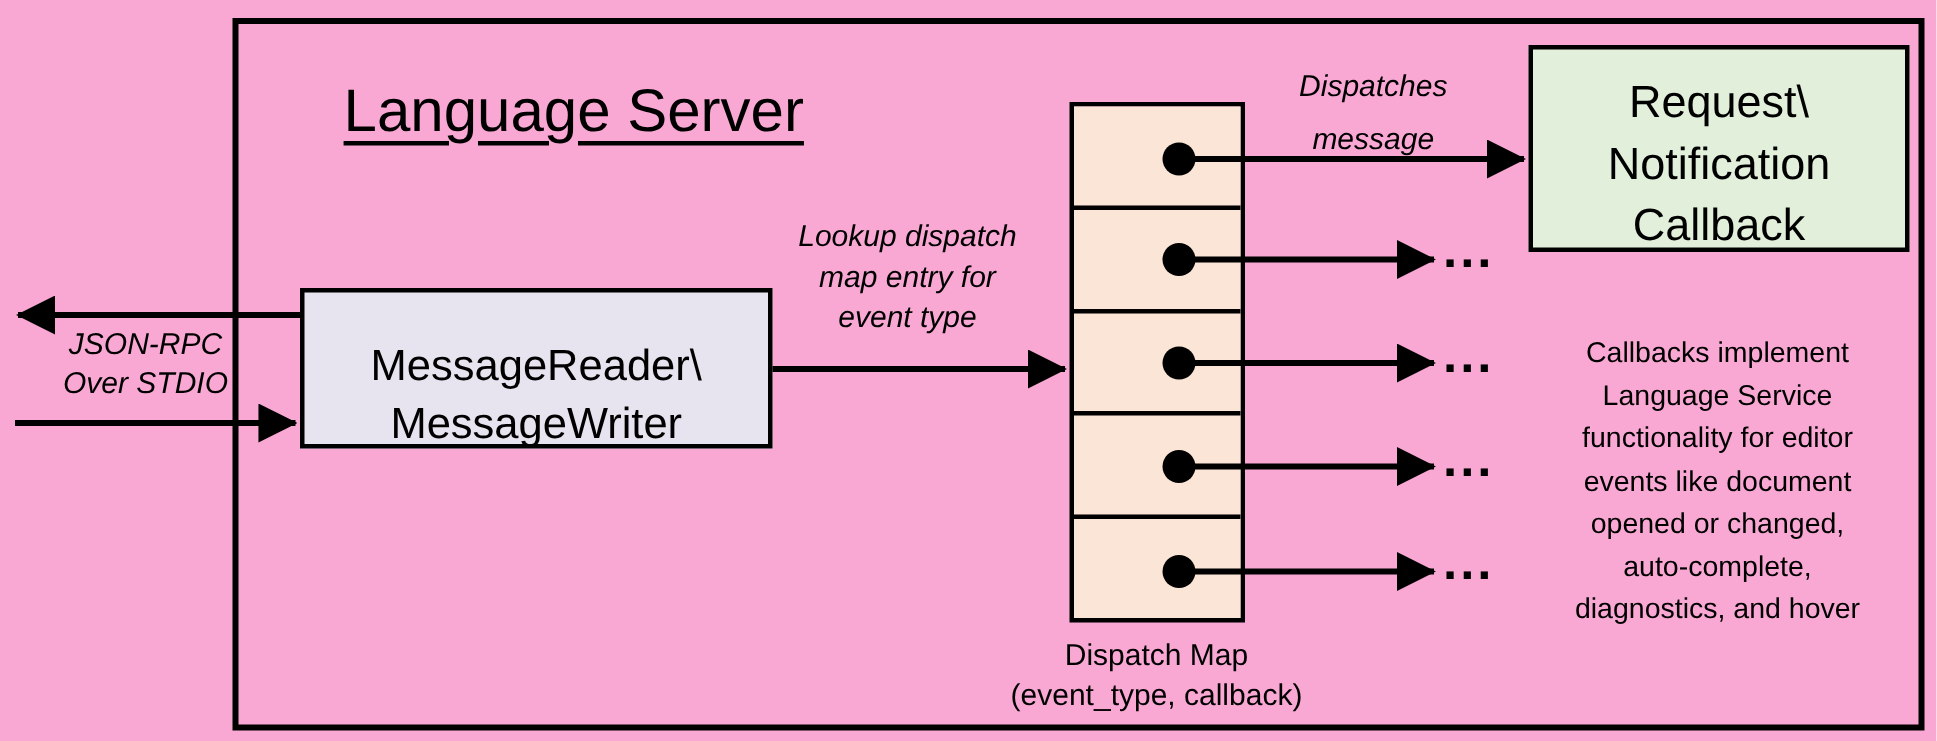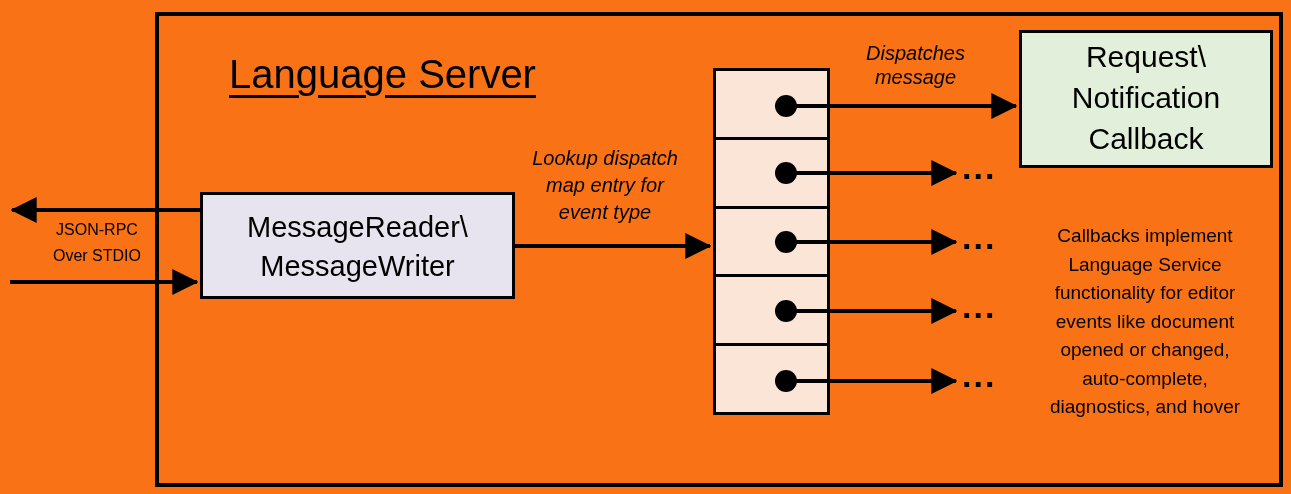--- a/index.html
+++ b/index.html
@@ -1,21 +1,21 @@
 <!DOCTYPE html>
 <html><head>
 <meta charset="utf-8">
 <style>
   html, body { margin: 0; padding: 0; background: #ffffff; }
   * { box-sizing: border-box; }
   .canvas {
     position: relative;
     width: 1291px;
     height: 494px;
-    background: #f97316;
+    background: #f9a8d4;
     font-family: "Liberation Sans", sans-serif;
     color: #000000;
     overflow: hidden;
   }
   .abs { position: absolute; }
   .prelines { white-space: pre-line; }
   .center { text-align: center; }
 
   .outer-box {
     left: 155px; top: 12px; width: 1128px; height: 475px;
@@ -24,53 +24,53 @@
   .title {
     left: 225px; top: 52px; width: 315px;
     font-size: 40px; line-height: 44px; text-align: center;
     text-decoration: underline; text-decoration-thickness: 3px;
     text-underline-offset: 7px; z-index: 2;
   }
   .msg-box {
     left: 200px; top: 192px; width: 315px; height: 107px;
     border: 3px solid #000;
     font-size: 29px; line-height: 39px; text-align: center;
-    padding-top: 13px; z-index: 2;
+    padding-top: 30px; z-index: 2;
   }
   .msg-caption {
     left: 185px; top: 307px; width: 375px;
     font-size: 20px; line-height: 29px; z-index: 2;
   }
   .io-label {
     left: 17px; top: 217px; width: 160px;
-    font-size: 16px; line-height: 26px; z-index: 2;
+    font-size: 20px; line-height: 26px; font-style: italic; z-index: 2;
   }
   .lookup-label {
     left: 515px; top: 145px; width: 180px;
     font-size: 20px; line-height: 27px; font-style: italic; z-index: 2;
   }
   .dispatch-col {
     left: 713px; top: 68px; width: 117px; height: 347px;
     border: 3px solid #000; display: flex; flex-direction: column; z-index: 2;
   }
   .dispatch-cell { flex: 1 1 0; border-top: 3px solid #000; }
   .dispatch-cell:first-child { border-top: none; }
   .dispatch-caption {
     left: 646px; top: 424px; width: 250px;
     font-size: 20px; line-height: 27px; z-index: 2;
   }
   .dispatches-label {
     left: 843px; top: 41px; width: 145px;
-    font-size: 20px; line-height: 24px; font-style: italic; z-index: 2;
+    font-size: 20px; line-height: 35px; font-style: italic; z-index: 2;
   }
   .callback-box {
     left: 1019px; top: 30px; width: 254px; height: 138px;
     border: 3px solid #000;
     font-size: 30px; line-height: 41px; text-align: center;
-    padding-top: 3px; z-index: 2;
+    padding-top: 15px; z-index: 2;
   }
   .right-note {
     left: 1016px; top: 189px; width: 258px;
     font-size: 19px; line-height: 28.5px; z-index: 2; margin-top: 33px;
   }
   .ellipsis {
     width: 56px; font-size: 34px; font-weight: bold; letter-spacing: 2px;
     line-height: 34px; z-index: 6;
   }
   .el-1 { left: 962px; top: 150px; }
@@ -104,20 +104,22 @@
 map entry for
 event type</div>
 
   <div class="abs dispatch-col" id="dispatch-col">
       <div class="dispatch-cell" style="background-color: rgb(251, 229, 214);"></div>
       <div class="dispatch-cell" style="background-color: rgb(251, 229, 214);"></div>
       <div class="dispatch-cell" style="background-color: rgb(251, 229, 214);"></div>
       <div class="dispatch-cell" style="background-color: rgb(251, 229, 214);"></div>
       <div class="dispatch-cell" style="background-color: rgb(251, 229, 214);"></div>
     </div>
+  <div class="abs dispatch-caption prelines center">Dispatch Map
+(event_type, callback)</div>
 
   <div class="abs dispatches-label prelines center">Dispatches
 message</div>
 
   <div class="abs callback-box prelines" style="background-color: rgb(226, 239, 218);">Request\
 Notification
 Callback</div>
 
   <div class="abs right-note prelines center">Callbacks implement
 Language Service

